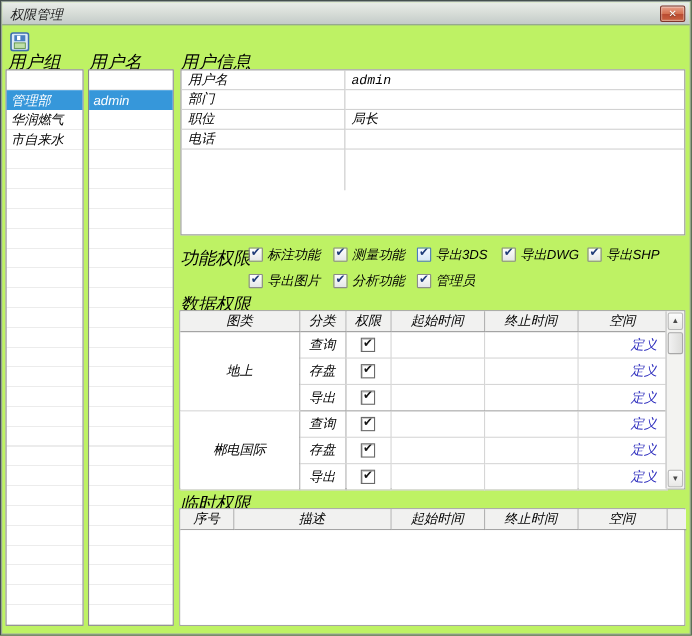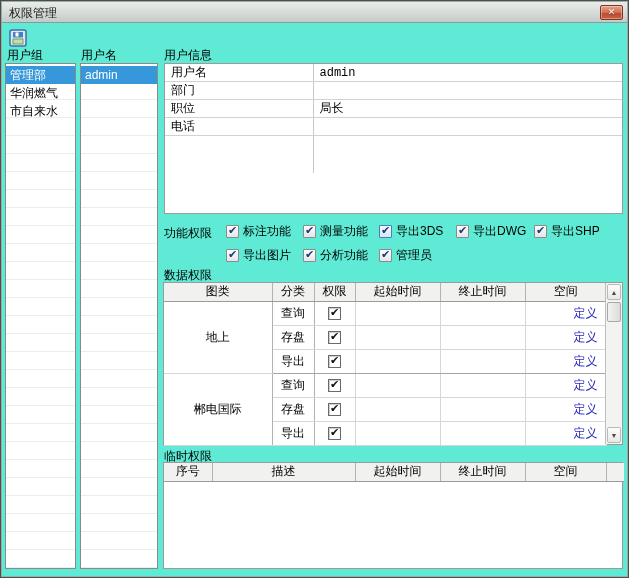--- a/index.html
+++ b/index.html
@@ -1,19 +1,19 @@
 <!DOCTYPE html>
 <html><head>
 <meta charset="utf-8">
 <style>
   html,body{margin:0;padding:0;background:#d8d8d8;}
   *{box-sizing:border-box;font-family:"Liberation Sans","DejaVu Sans",sans-serif;}
   .window{
-    position:relative;width:629px;height:578px;background:#5eead4;
-    border:1px solid #45504f;box-shadow:inset 0 0 0 1px #9fa9a6;overflow:hidden;
+    position:relative;width:629px;height:578px;background:#bef264;
+    border:1px solid #45504f;box-shadow:inset 0 0 0 1px #9fa9a6;overflow:hidden;font-style:italic;
   }
   
   .titlebar{
     position:absolute;left:1px;top:1px;right:1px;height:21px;
     background:linear-gradient(180deg,#e9ede9 0%,#d9ded9 45%,#c3cbc8 100%);
     border-bottom:1px solid #8d9997;
   }
   .titlebar .title{
     position:absolute;left:7px;top:3px;font-size:12px;color:#1a1a1a;
   }
@@ -22,25 +22,25 @@
     background:linear-gradient(180deg,#e8a08b 0%,#d4704f 50%,#b84a31 51%,#c9603f 100%);
     border:1px solid #7e352a;border-radius:2px;
     display:flex;align-items:center;justify-content:center;
     box-shadow:inset 0 0 0 1px rgba(255,255,255,.35);
     cursor:default;
   }
   .close-btn span{font-size:9px;font-weight:bold;color:#fff;line-height:1;text-shadow:0 1px 1px rgba(0,0,0,.4);}
   
   .tool-btn{position:absolute;left:7px;top:27px;width:19px;height:19px;display:flex;align-items:center;justify-content:center;}
   
-  .sec-label{position:absolute;font-size:12px;color:#000;white-space:nowrap;}
+  .sec-label{position:absolute;font-size:16px;color:#000;white-space:nowrap;}
   
   .listbox{
     position:absolute;top:62px;height:506px;background:#fff;
-    border:1px solid #8a8a8a;padding-top:2px;
+    border:1px solid #8a8a8a;padding-top:18px;
     background-image:repeating-linear-gradient(180deg,#ffffff 0px,#ffffff 17px,#ececec 17px,#ececec 18px);
   }
   .listbox .item{
     height:18px;line-height:18px;font-size:12px;padding-left:4px;color:#000;
     white-space:nowrap;overflow:hidden;
   }
   .listbox .item.selected{background:#3697da;color:#fff;}
   
   .info-table{
     position:absolute;left:163px;top:62px;width:459px;height:151px;

